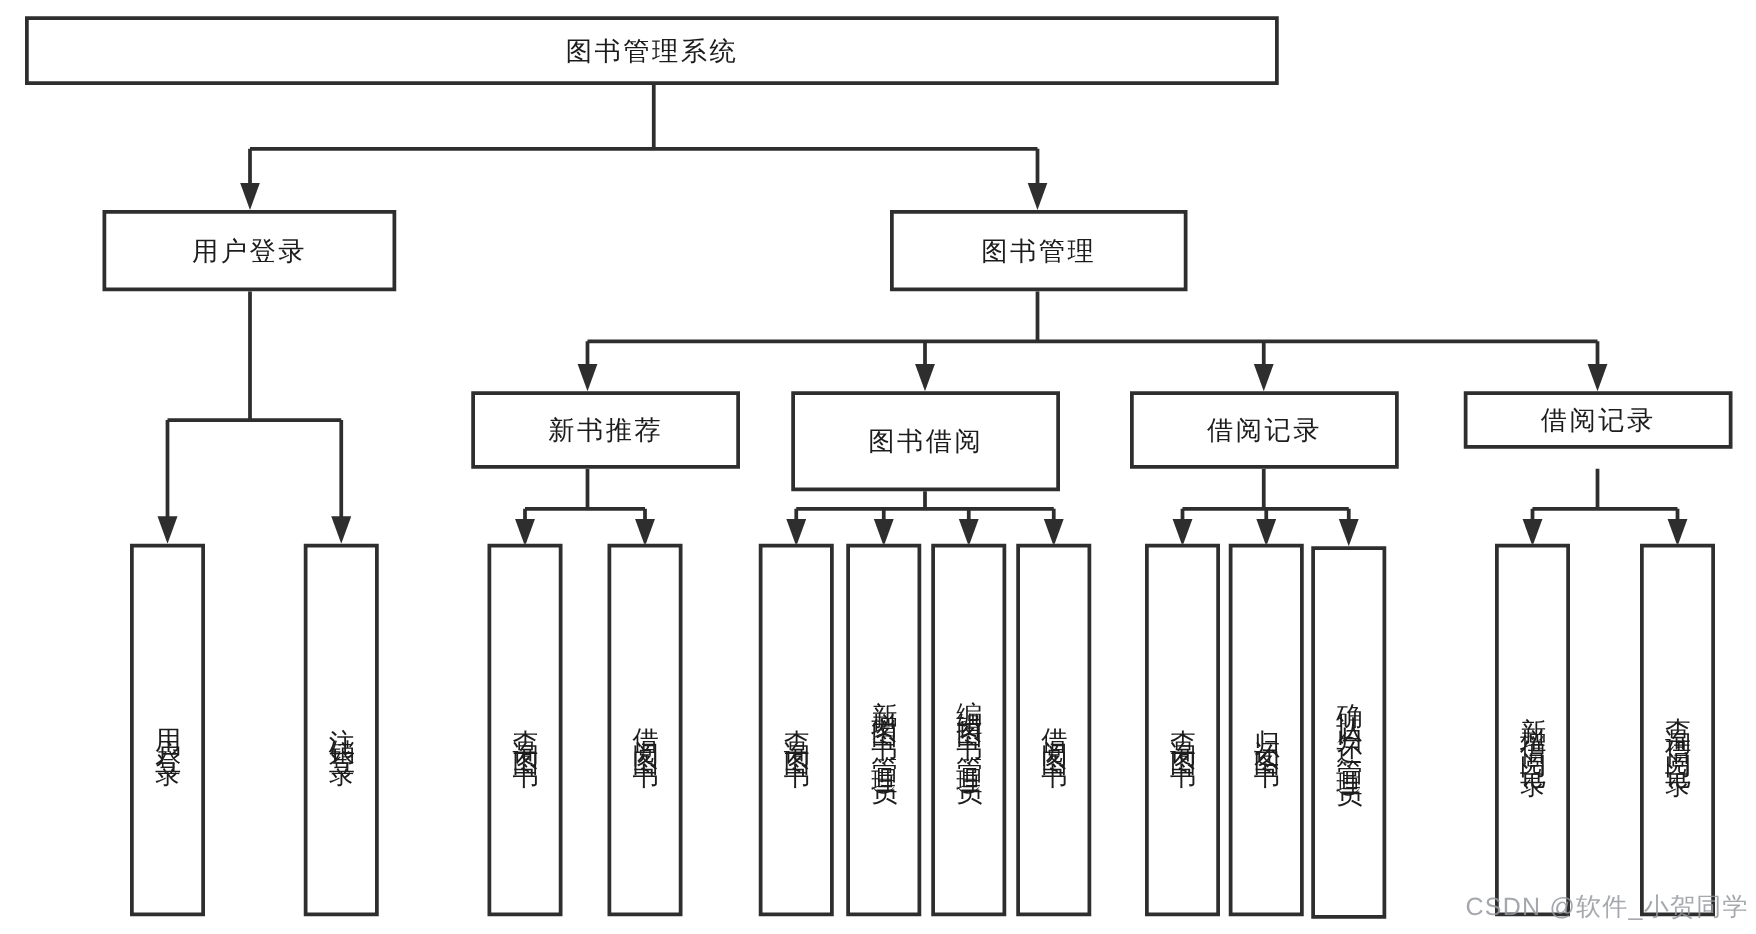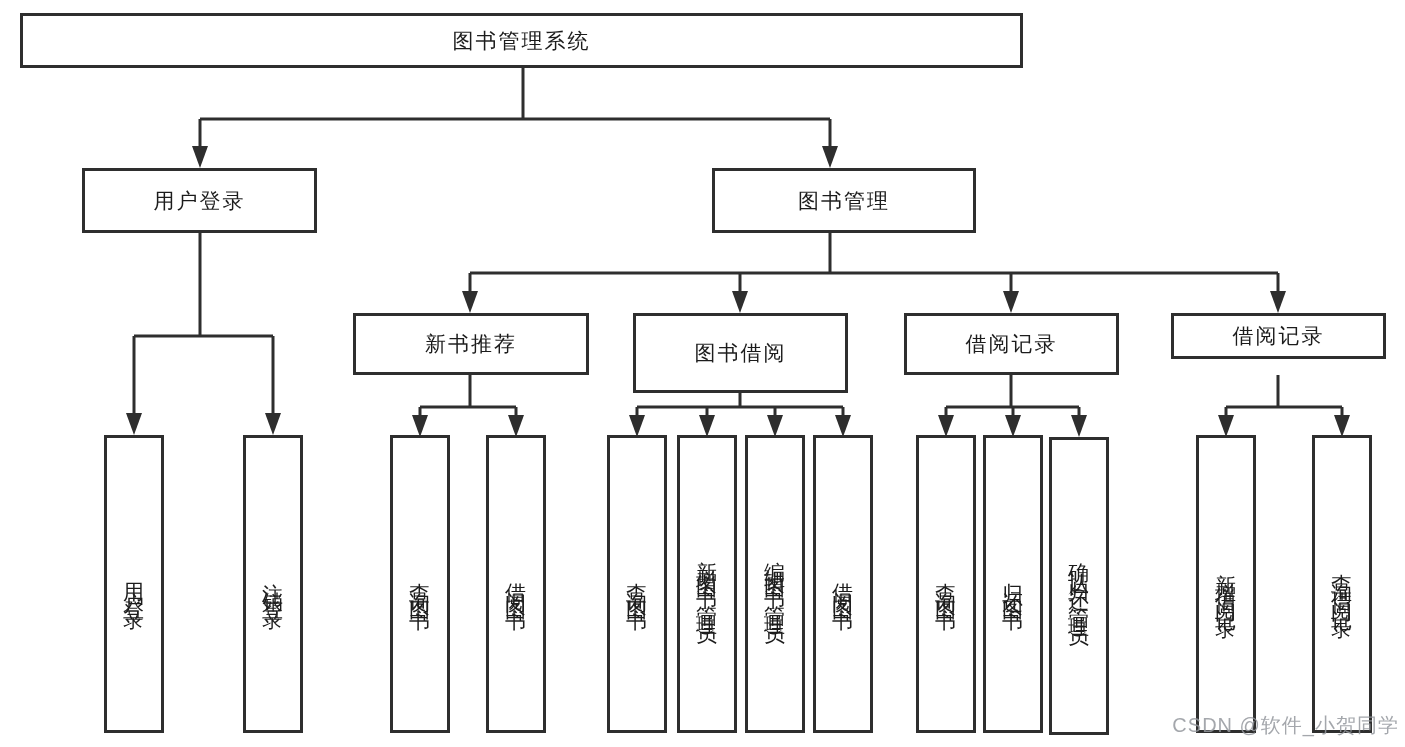--- a/index.html
+++ b/index.html
@@ -101,25 +101,25 @@
   </g>
 </svg>
 
 <div class="node h-node" style="left:20px; top:13px; width:1003px; height:55px">
   <span>图书管理系统</span>
 </div>
 
 <div class="node h-node" style="left:82px; top:168px; width:235px; height:65px">
   <span>用户登录</span>
 </div>
-<div class="node h-node" style="left:712px; top:168px; width:264px; height:65px">
+<div class="node h-node" style="left:712px; top:168px; width:238px; height:65px">
   <span>图书管理</span>
 </div>
 
-<div class="node h-node" style="left:353px; top:313px; width:236px; height:62px">
+<div class="node h-node" style="left:377px; top:313px; width:215px; height:62px">
   <span>新书推荐</span>
 </div>
 <div class="node h-node" style="left:633px; top:313px; width:215px; height:80px">
   <span>图书借阅</span>
 </div>
 <div class="node h-node" style="left:904px; top:313px; width:215px; height:62px">
   <span>借阅记录</span>
 </div>
 <div class="node h-node" style="left:1171px; top:313px; width:215px; height:46px">
   <span>借阅记录</span>

